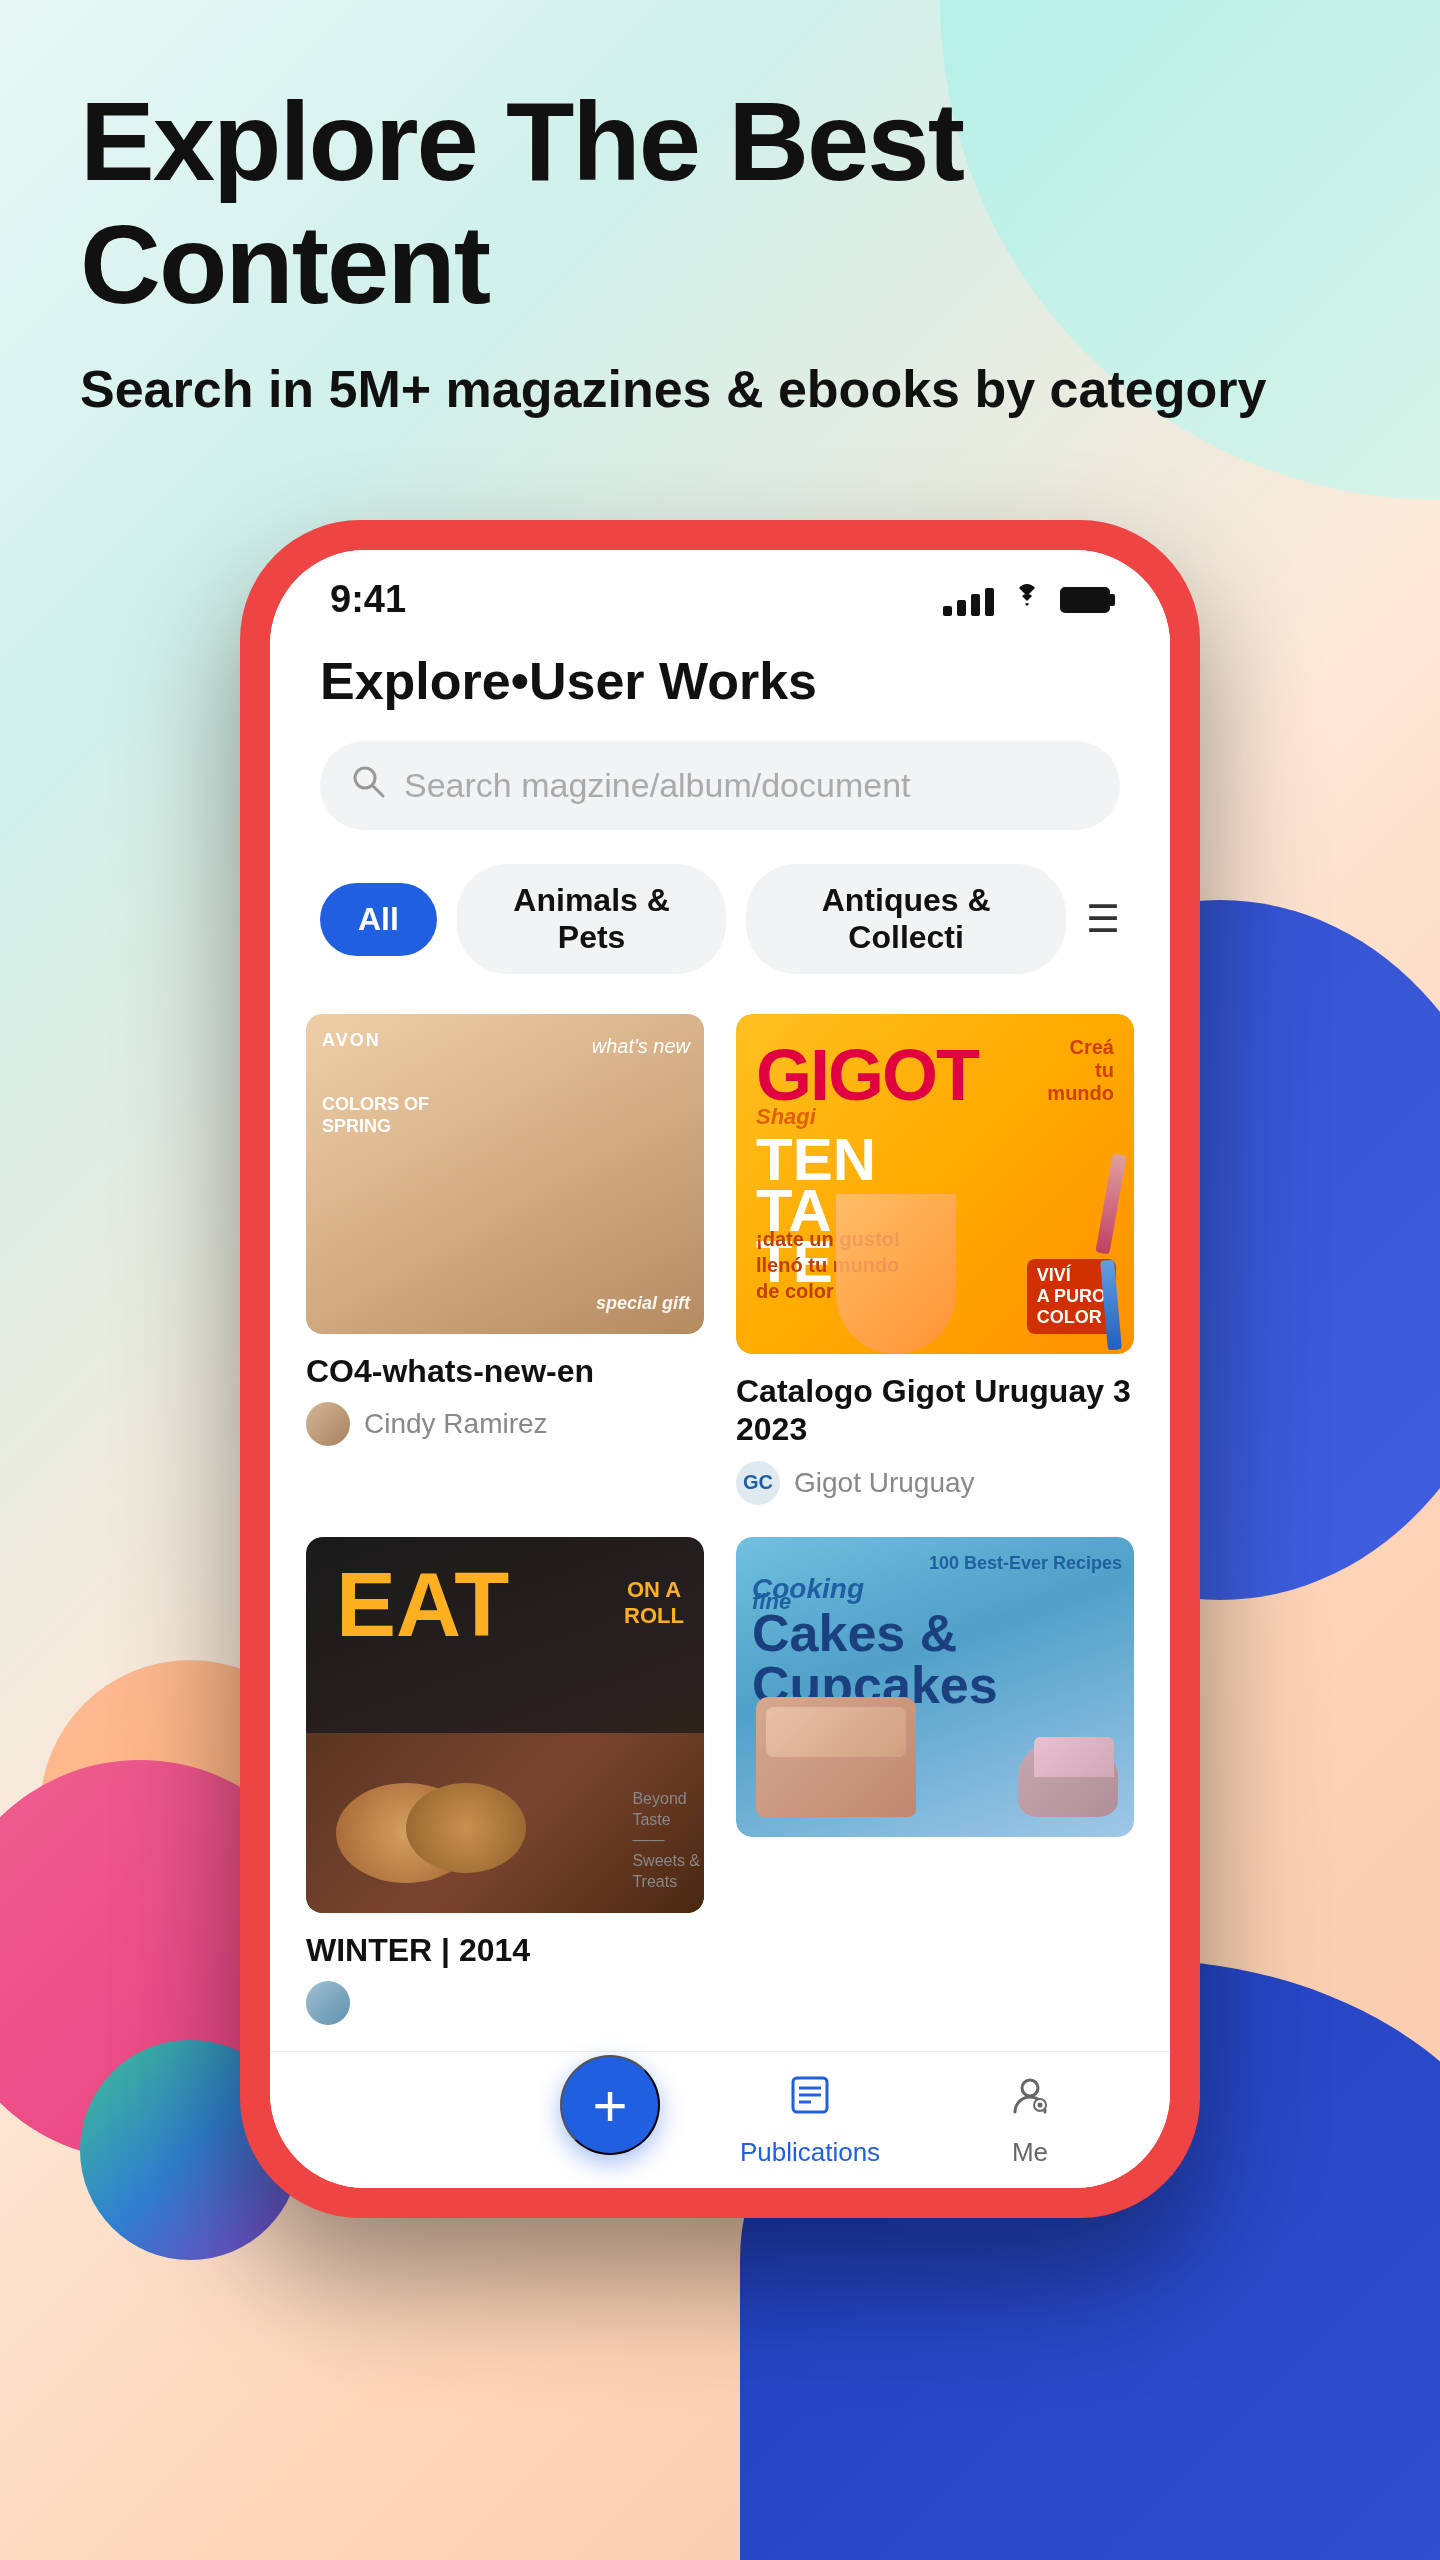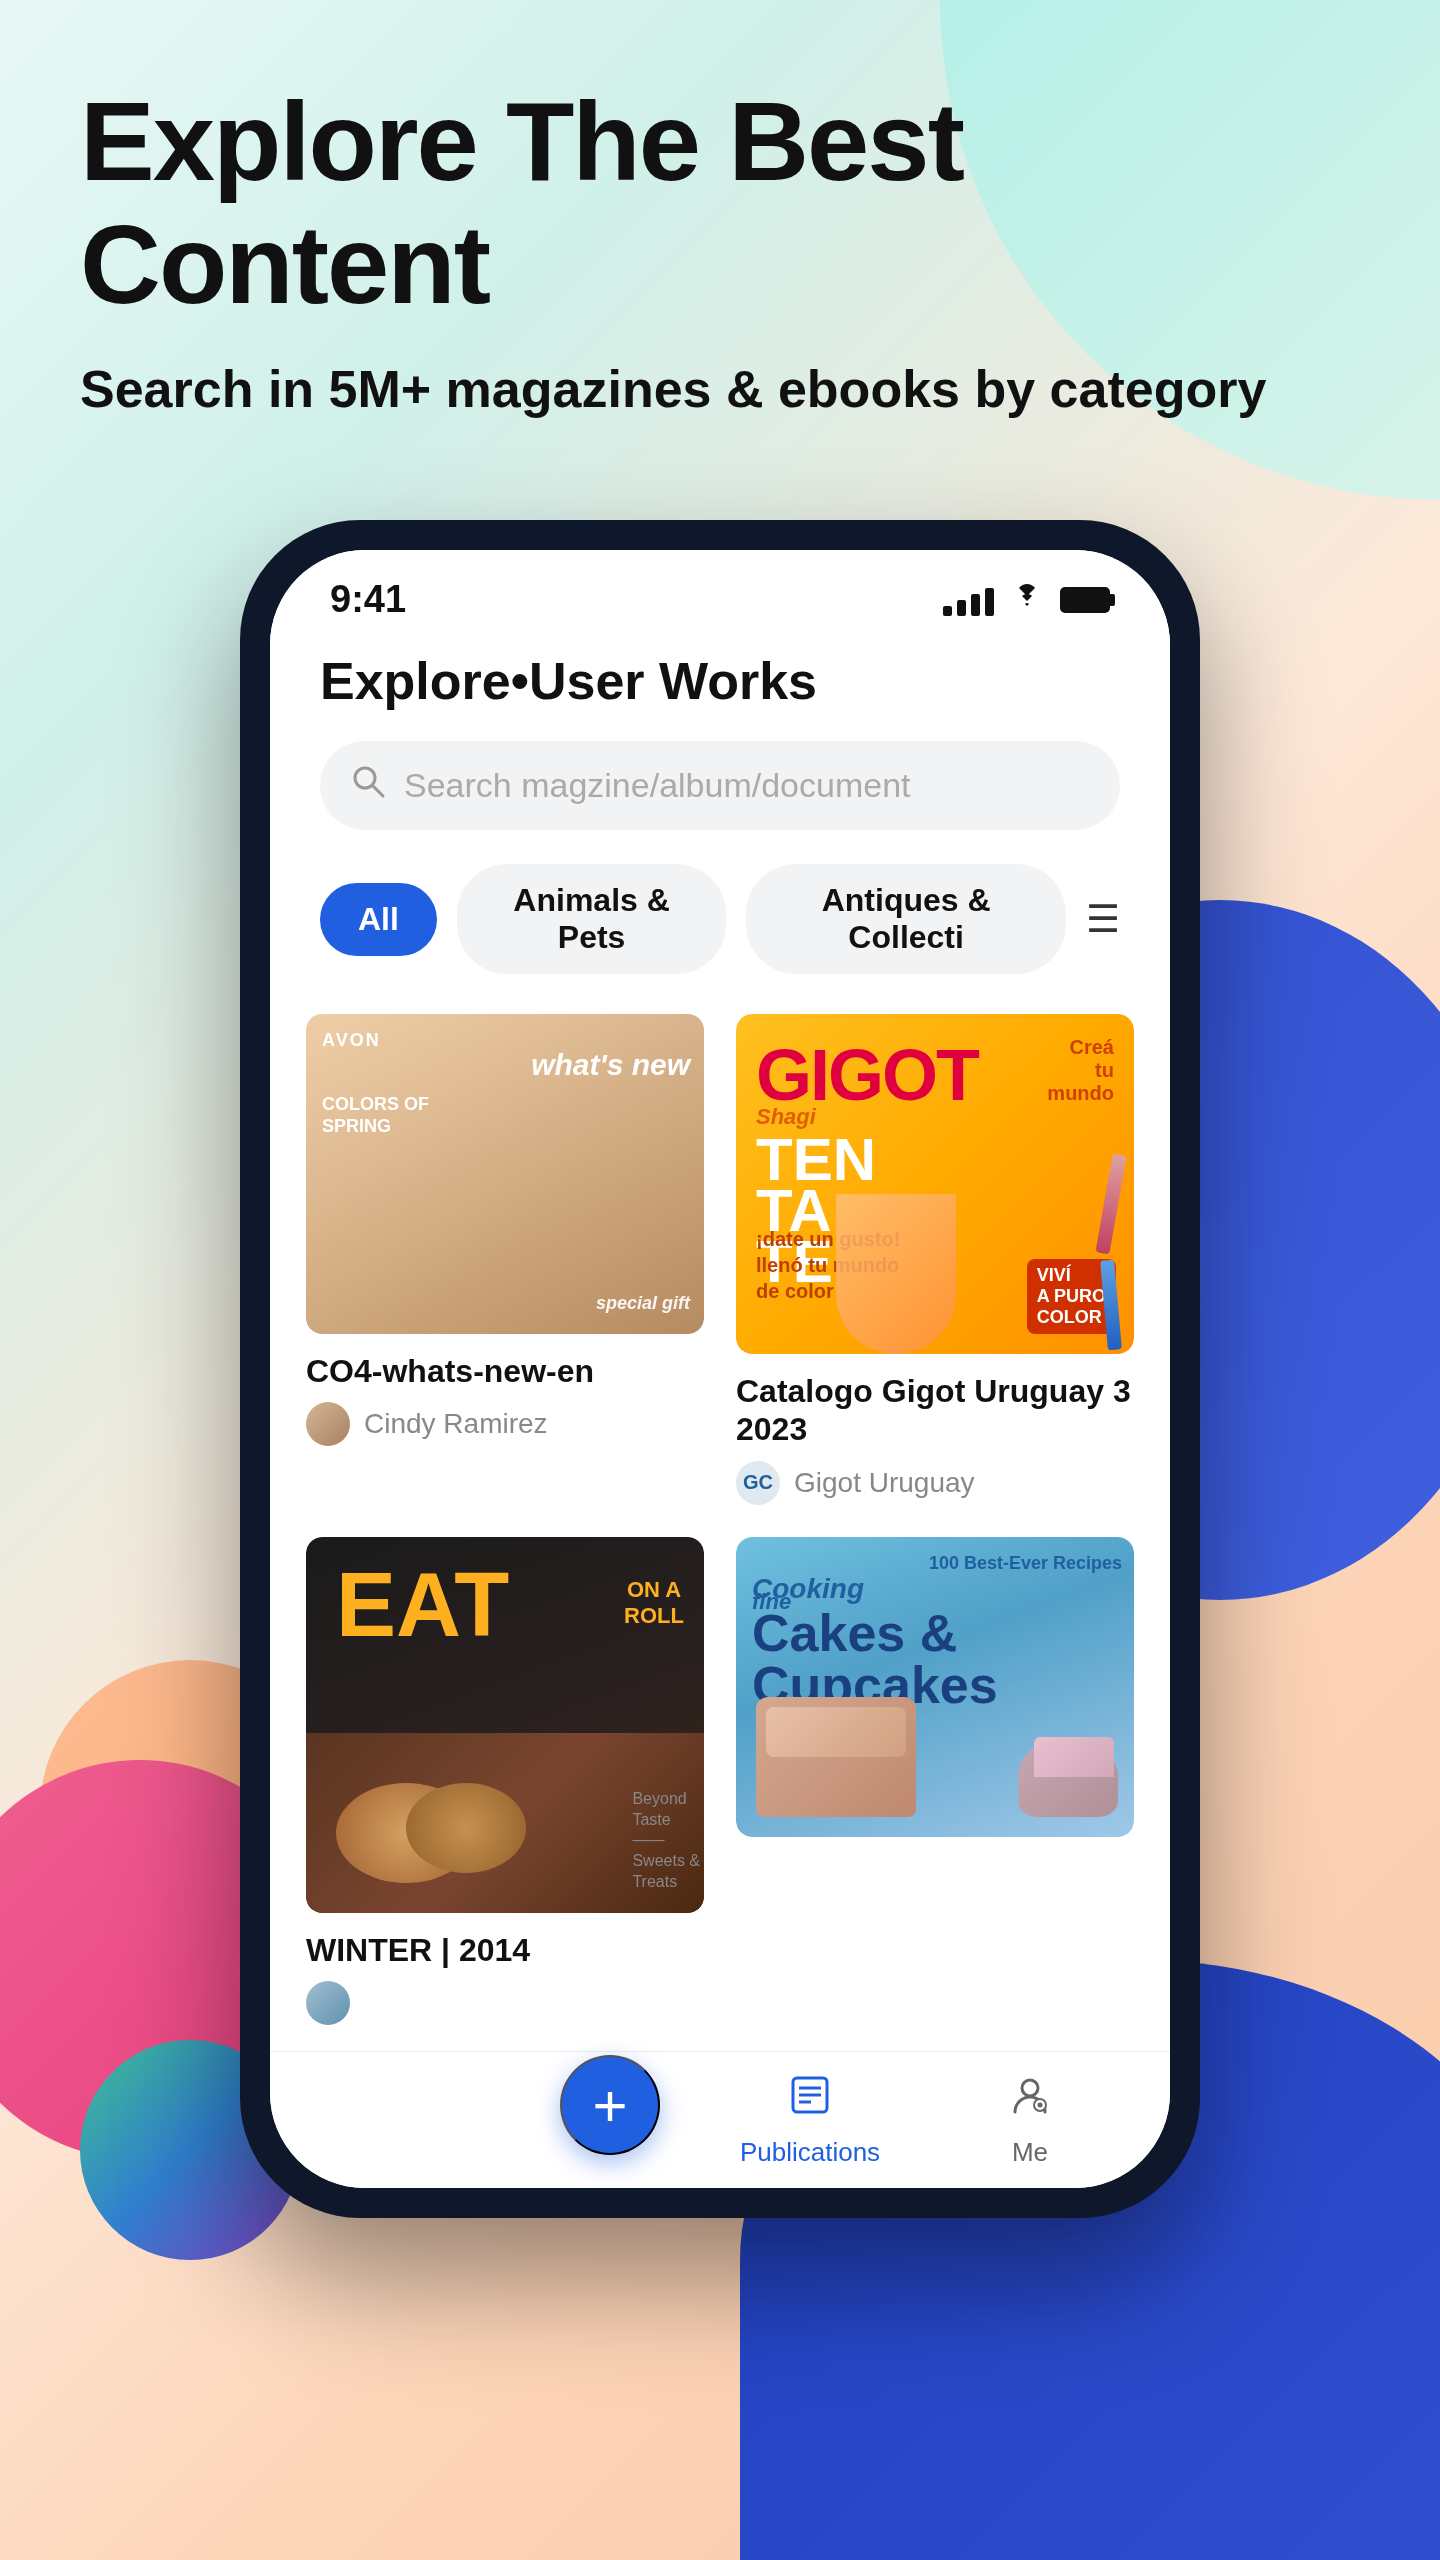--- a/index.html
+++ b/index.html
@@ -90,21 +90,21 @@
     .phone-wrapper {
       position: absolute;
       top: 520px;
       left: 50%;
       transform: translateX(-50%);
       width: 960px;
       z-index: 20;
     }
     .phone-frame {
       width: 960px;
-      background: #0f172a;
+      background: #ef4444;
       border-radius: 120px;
       padding: 30px;
       box-shadow: 0 60px 120px rgba(0,0,0,0.4);
     }
     .phone-screen {
       background: #fff;
       border-radius: 95px;
       overflow: hidden;
       width: 100%;
     }
@@ -490,21 +490,21 @@
         <button class="filter-menu-btn">☰</button>
       </div>
 
       <div class="content-grid">
 
         <div class="grid-item">
           <div class="card-image">
             <div class="cover-avon">
               <div class="cover-avon-overlay"></div>
               <div style="position:absolute;top:16px;left:16px;font-size:18px;font-weight:800;color:white;letter-spacing:2px;">AVON</div>
-              <div style="position:absolute;top:36px;right:14px;font-size:30px;font-weight:700;color:white;font-style:italic;line-height:1;">what's new</div>
+              <div style="position:absolute;top:22px;right:14px;font-size:20px;font-weight:400;color:white;font-style:italic;line-height:1;">what's new</div>
               <div style="position:absolute;top:80px;left:16px;font-size:18px;font-weight:700;color:white;line-height:1.2;">COLORS OF<br>SPRING</div>
               <div style="position:absolute;bottom:20px;right:14px;font-size:18px;font-weight:600;color:rgba(255,255,255,0.9);font-style:italic;">special gift</div>
             </div>
           </div>
           <div class="card-title">CO4-whats-new-en</div>
           <div class="card-author">
             <div class="author-avatar"></div>
             <span class="author-name">Cindy Ramirez</span>
           </div>
         </div>

